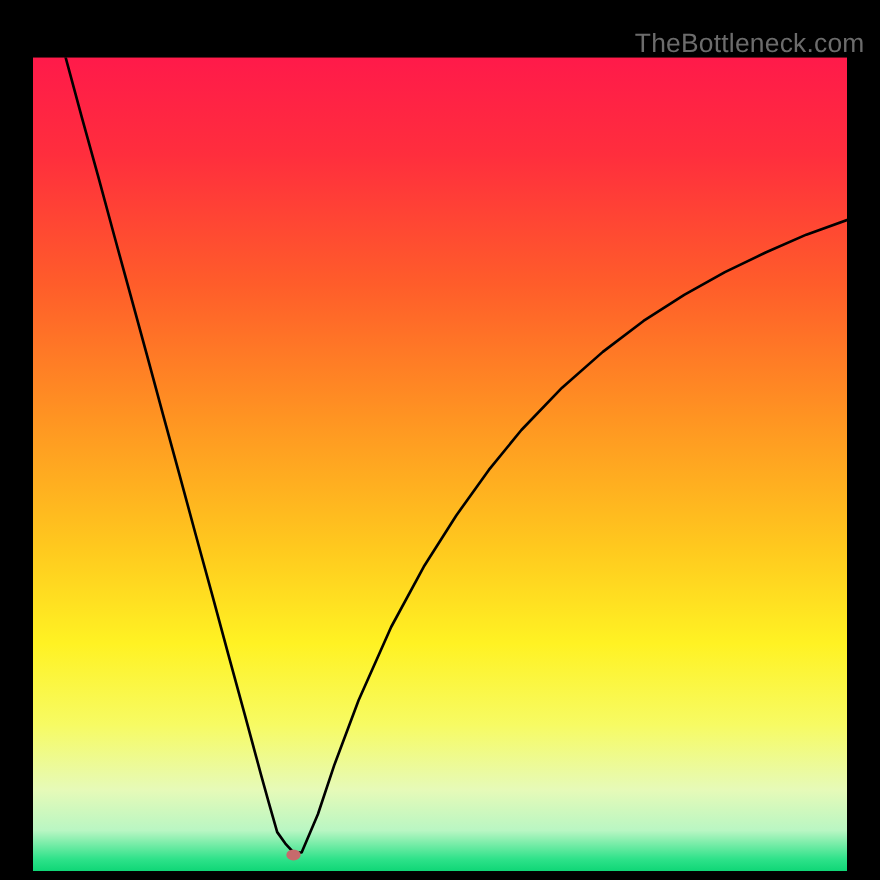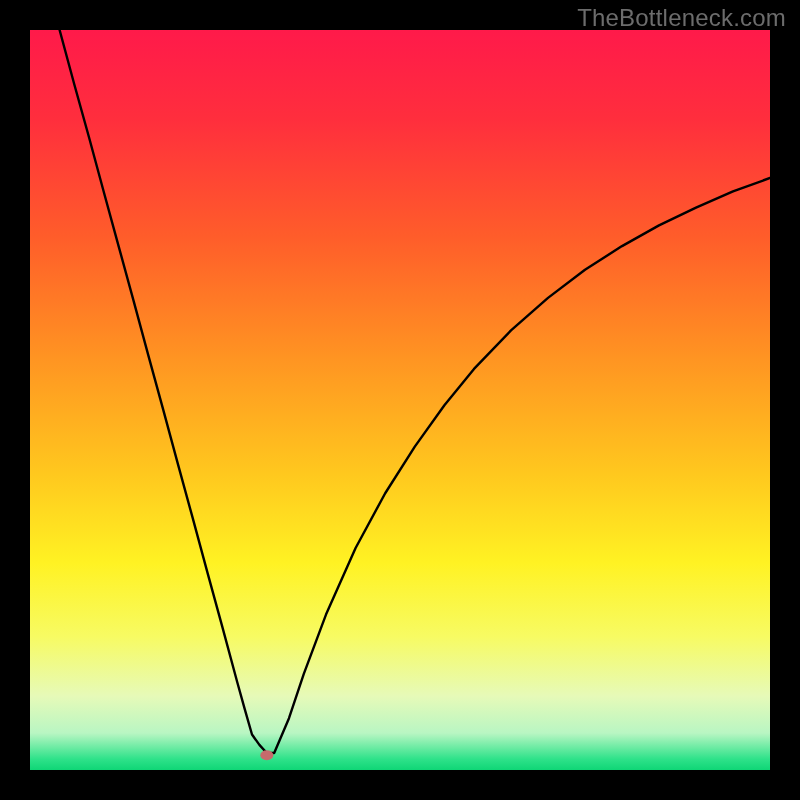--- a/index.html
+++ b/index.html
@@ -9,20 +9,21 @@
     height: 800px;
     background: #000;
     font-family: Arial, Helvetica, sans-serif;
     overflow: hidden;
   }
   .frame {
     position: relative;
     width: 800px;
     height: 684px;
     background: #000;
+    margin-top: 22px;
   }
   .watermark {
     position: absolute;
     top: 4px;
     right: 14px;
     color: #6c6c6c;
     font-size: 24px;
     font-weight: 500;
     letter-spacing: 0.2px;
     z-index: 10;

